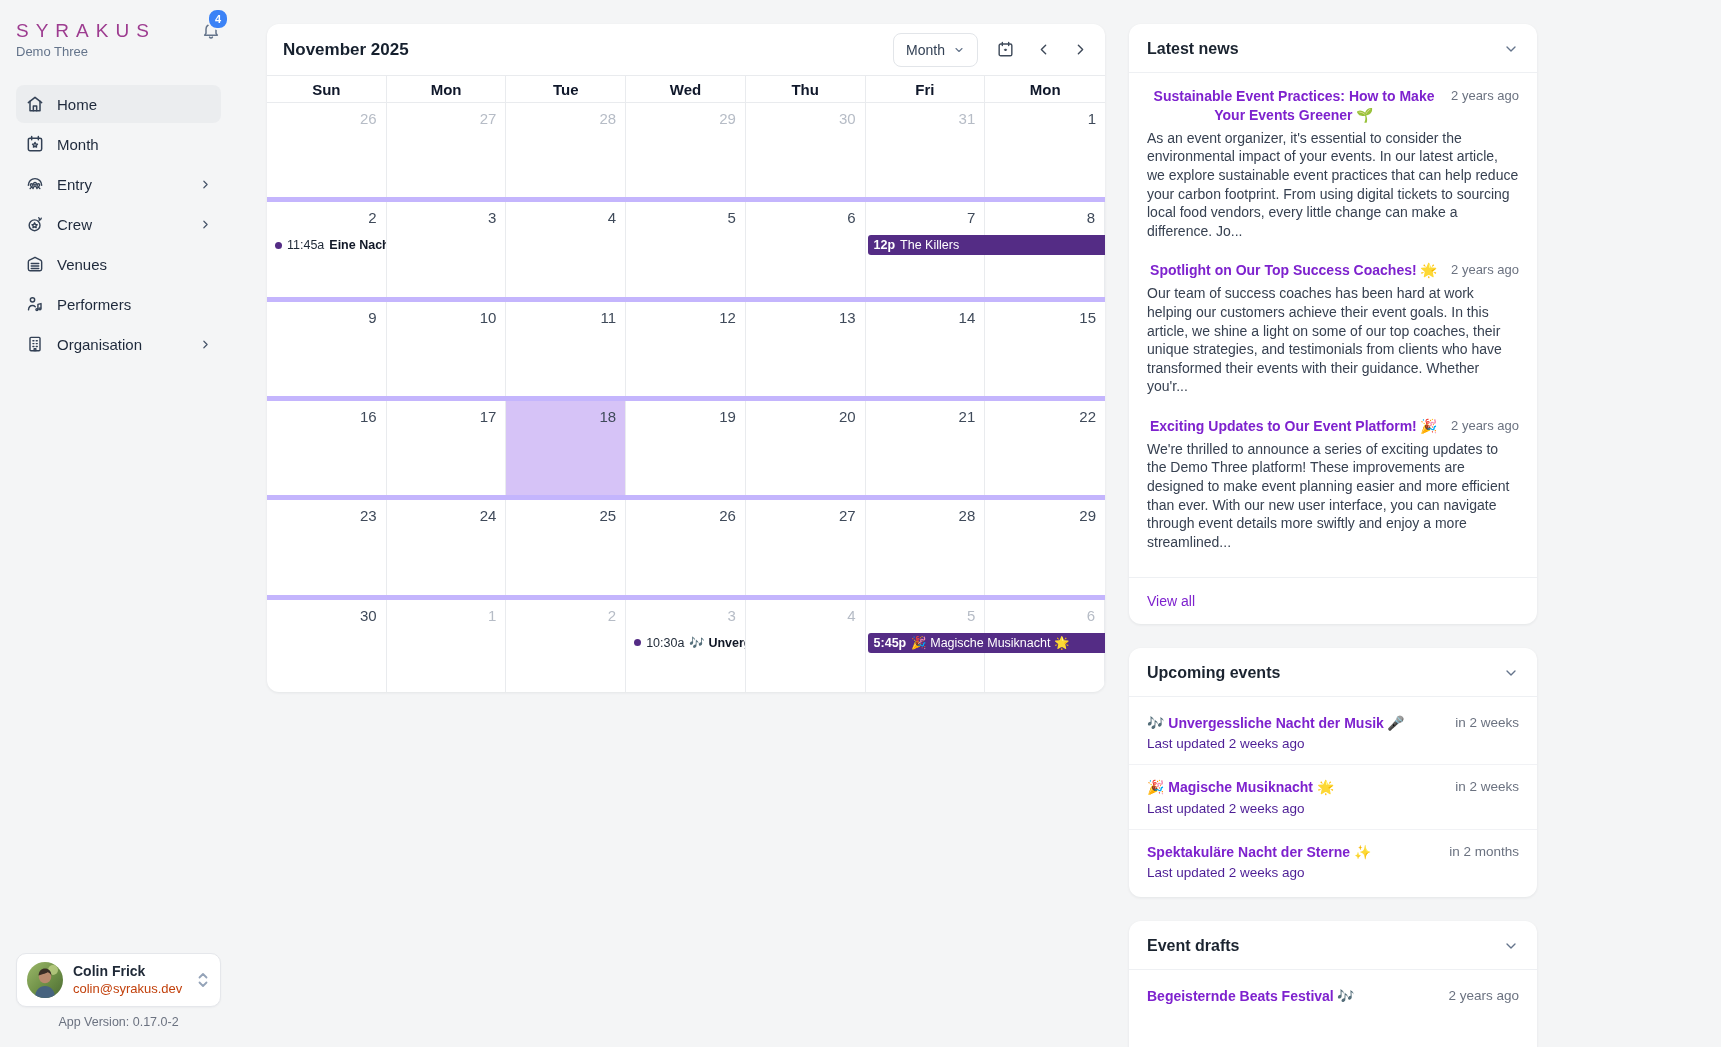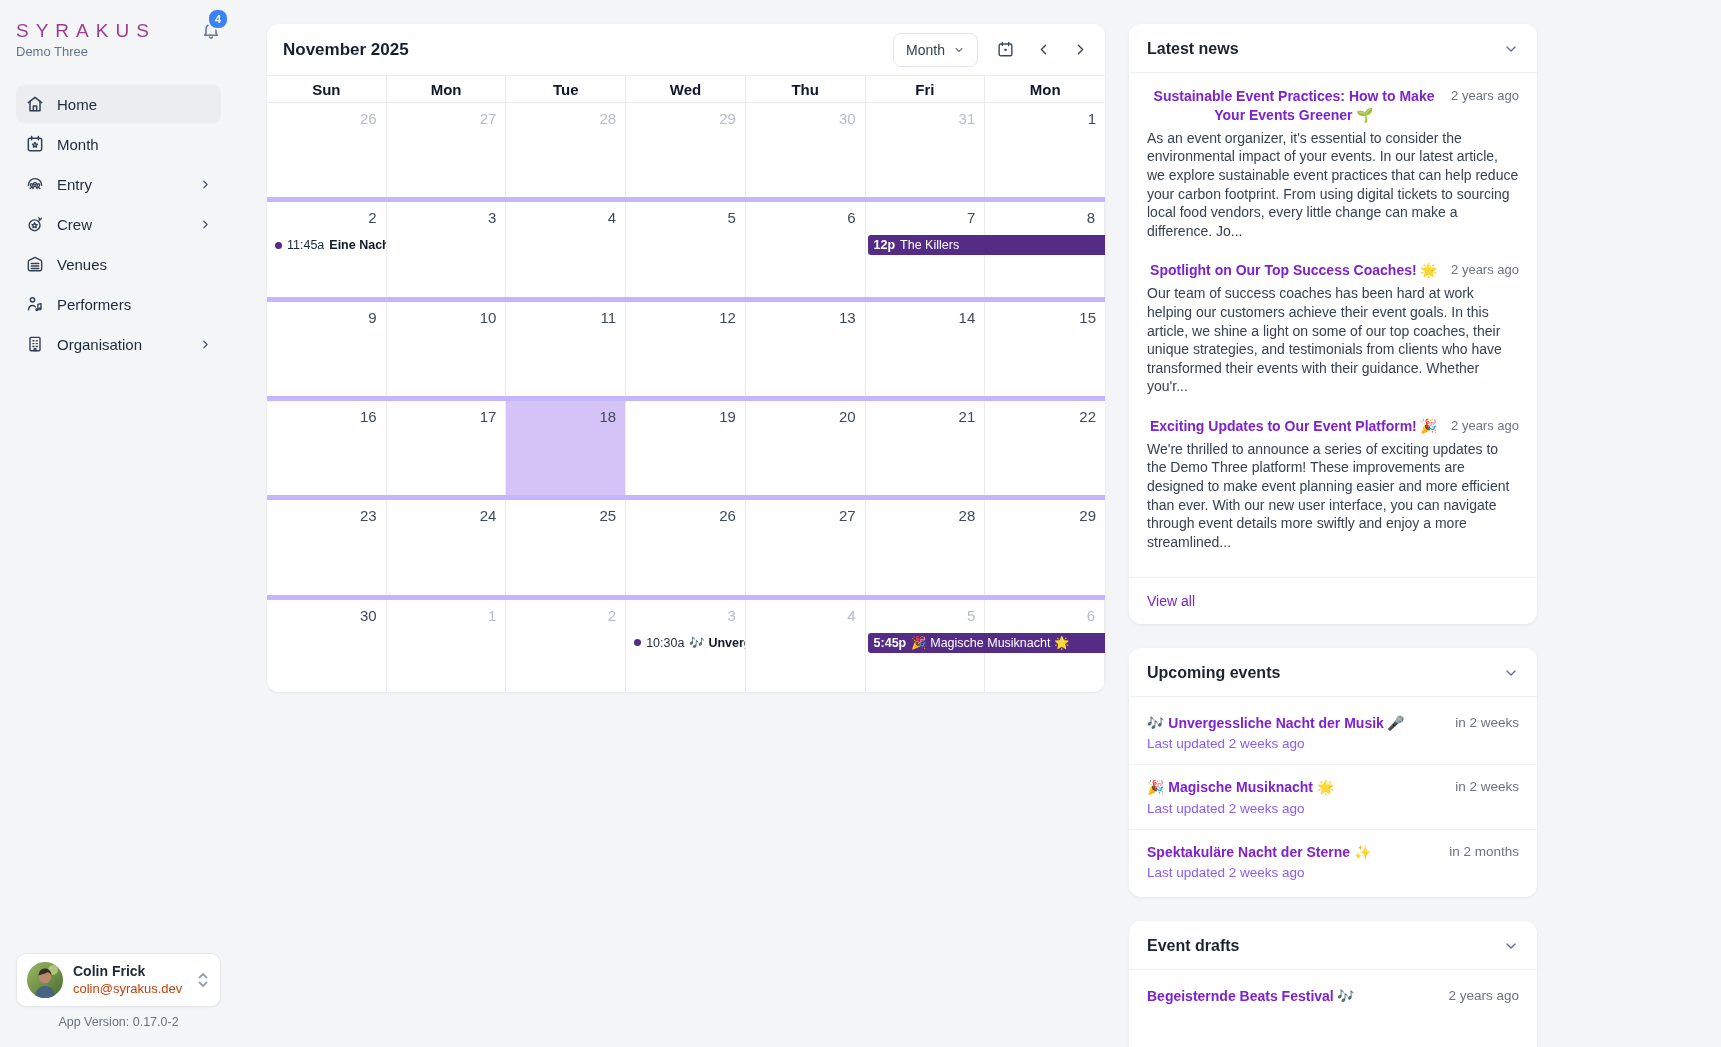--- a/index.html
+++ b/index.html
@@ -125,21 +125,21 @@
   }
   .news-time{flex:none;font-size:13px;color:#6b7280;padding-top:1px;}
   .news-body{font-size:14px;color:#374151;line-height:1.33;margin-top:4px;}
   .view-all-row{border-top:1px solid #eef0f3;padding:14px 18px;}
   .view-all{color:var(--accent,#7e22ce);font-size:14px;font-weight:500;cursor:pointer;}
   .up-list{padding:4px 0;}
   .up-item{display:flex;align-items:flex-start;gap:10px;padding:13px 18px;border-bottom:1px solid #f1f2f5;}
   .up-item:last-child{border-bottom:none;}
   .up-main{flex:1;min-width:0;}
   .up-title{color:var(--accent,#7e22ce);font-size:14px;font-weight:700;line-height:1.4;cursor:pointer;}
-  .up-updated{font-size:13.5px;color:#8b5cf6;margin-top:3px;}
+  .up-updated{font-size:13.5px;color:#4c1d95;margin-top:3px;}
   .up-when{flex:none;font-size:13.5px;color:#6b7280;padding-top:1px;}
   .drafts-card{min-height:180px;}
 </style>
 </head>
 <body>
 
 <aside class="sidebar">
   <div class="logo-row">
     <span class="logo">SYRAKUS</span>
     <span class="bell-wrap">

